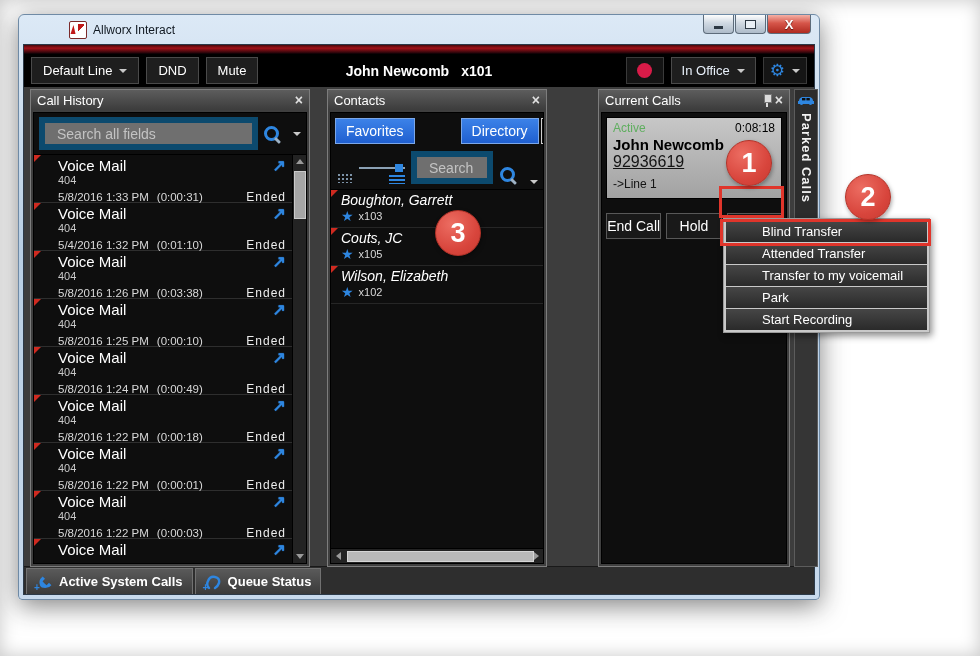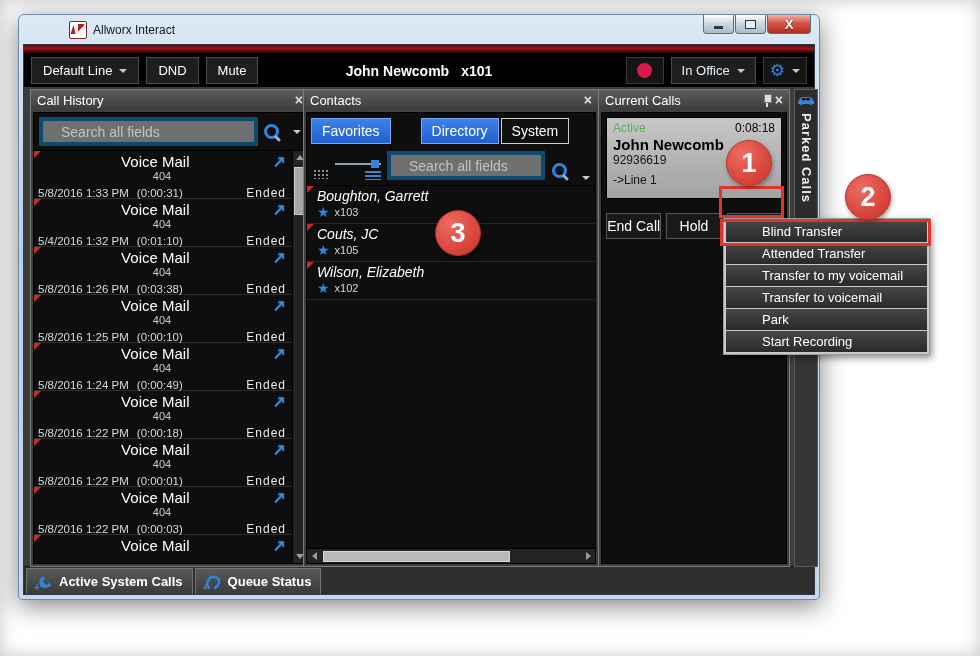--- a/index.html
+++ b/index.html
@@ -44,30 +44,30 @@
   .panel-header{height:20px;background:linear-gradient(#5d5d5d,#3c3c3c);color:#fff;font-size:13px;
                 display:flex;align-items:center;padding:0 6px;flex:0 0 auto;gap:3px;}
   .ph-spacer{flex:1;}
   .x-icon{color:#e0e0e0;font-size:14px;font-weight:bold;line-height:1;}
   .pin-icon{width:10px;height:13px;position:relative;}
   .pin-icon::before{content:'';position:absolute;left:2px;top:0;width:6px;height:7px;background:#dcdcdc;border:1px solid #777;}
   .pin-icon::after{content:'';position:absolute;left:4px;top:9px;width:2px;height:4px;background:#dcdcdc;}
   .panel-body{flex:1;margin:2px;background:#0e0e0e;border:1px solid #000;display:flex;flex-direction:column;overflow:hidden;position:relative;}
   
   .search-row{display:flex;align-items:center;padding:4px 5px;flex:0 0 auto;gap:5px;}
-  .search-input{flex:1;min-width:0;background:#6f6f6f;border:4px solid #0c4a6e;height:21px;color:#f0f0f0;
-                font-size:14px;padding:0 18px;font-family:"Liberation Sans",sans-serif;outline:none;}
+  .search-input{flex:1;min-width:0;background:#6f6f6f;border:6px solid #0c4a6e;height:21px;color:#f0f0f0;
+                font-size:14px;padding:0 12px;font-family:"Liberation Sans",sans-serif;outline:none;}
   .search-input::placeholder{color:#c3c3c3;}
   .mag-icon{width:18px;height:18px;position:relative;flex:0 0 auto;}
   .mag-icon::before{content:'';position:absolute;left:1px;top:1px;width:9px;height:9px;border:3px solid var(--icon-blue,#2e86e0);border-radius:50%;}
   .mag-icon::after{content:'';position:absolute;right:0;bottom:1px;width:7px;height:3px;background:#9db1c4;transform:rotate(45deg);border-radius:1px;}
   
   .ch-list{flex:1;position:relative;overflow:hidden;border-top:1px solid #000;}
   .ch-rows{position:absolute;left:0;top:0;right:14px;bottom:0;overflow:hidden;}
-  .ch-item{position:relative;height:48px;border-bottom:1px solid #2e2e2e;padding:2px 6px 0 4px;box-sizing:border-box;text-align:center;}
+  .ch-item{position:relative;height:48px;border-bottom:1px solid #2e2e2e;padding:2px 6px 0 24px;box-sizing:border-box;}
   .ch-item::before{content:'';position:absolute;left:0;top:0;border-top:7px solid #cf2a20;border-right:7px solid transparent;}
   .ch-line1{display:flex;align-items:center;}
   .ch-title{color:#fff;font-size:15px;flex:1;}
   .arrow-ne{color:var(--icon-blue,#2e86e0);font-size:16px;font-weight:bold;line-height:1;text-shadow:0 0 1px var(--icon-blue,#2e86e0);}
   .ch-number{color:#c9c9c9;font-size:11px;line-height:1.2;}
   .ch-line3{display:flex;align-items:center;color:#d9d9d9;font-size:11.5px;margin-top:3px;}
   .ch-dur{margin-left:8px;}
   .ch-status{margin-left:auto;font-size:12px;color:#ececec;letter-spacing:1px;}
   .ch-item.partial{height:21px;overflow:hidden;border-bottom:none;}
   
@@ -81,21 +81,21 @@
   .hs-left,.hs-right{position:absolute;top:0;width:14px;height:14px;display:flex;align-items:center;justify-content:center;}
   .hs-left{left:0;} .hs-right{right:0;}
   .tri-left{width:0;height:0;border-top:4px solid transparent;border-bottom:4px solid transparent;border-right:5px solid #9a9a9a;}
   .tri-right{width:0;height:0;border-top:4px solid transparent;border-bottom:4px solid transparent;border-left:5px solid #9a9a9a;}
   .hs-thumb{position:absolute;left:16px;top:2px;height:9px;width:185px;background:#b9b9b9;border:1px solid #d6d6d6;}
   
   .tabs-row{display:flex;align-items:center;padding:5px 4px 4px 4px;flex:0 0 auto;}
   .c-tab{height:24px;display:flex;align-items:center;padding:0 10px;font-size:14px;color:#fff;
          background:#101010;border:1px solid #cfcfcf;margin-right:2px;}
   .c-tab.active{background:linear-gradient(#3c82e8,var(--tab-blue,#1f5fd0));border-color:#7ba7e8;}
-  .c-tab.favorites{margin-right:30px;}
+  .c-tab.favorites{margin-right:46px;}
   .icons-row{display:flex;align-items:flex-end;padding:3px 5px 5px 5px;flex:0 0 auto;gap:6px;}
   .dots-grid{width:17px;height:11px;margin-bottom:1px;
              background-image:radial-gradient(#7d93a8 1.1px,transparent 1.3px);background-size:4px 4px;background-position:1px 1px;}
   .view-slider{position:relative;width:46px;height:20px;}
   .vs-track{position:absolute;left:0;right:0;top:3px;height:2px;background:#8ba1b5;}
   .vs-knob{position:absolute;right:2px;top:0;width:8px;height:8px;background:var(--icon-blue,#2e86e0);}
   .vs-lines{position:absolute;right:0;bottom:0;width:16px;height:9px;
             background:repeating-linear-gradient(#2e86e0 0 2px,transparent 2px 4px);}
   .ct-list{flex:1;position:relative;overflow:hidden;border-top:1px solid #000;}
   .ct-item{position:relative;height:38px;border-bottom:1px solid #262626;padding:2px 6px 0 10px;box-sizing:border-box;}
@@ -104,21 +104,21 @@
   .ct-line2{display:flex;align-items:center;gap:5px;margin-top:1px;}
   .star-icon{color:var(--icon-blue,#2e86e0);font-size:14px;line-height:1;}
   .ct-ext{color:#d9d9d9;font-size:11px;}
   
   .cc-body{padding:4px;gap:10px;}
   .call-card{height:82px;background:linear-gradient(#c7c7c7,#a2a2a2);border:1px solid #000;padding:3px 6px;box-sizing:border-box;}
   .cc-row1{display:flex;font-size:12px;}
   .cc-state{color:var(--active-green,#5fae5f);}
   .cc-timer{margin-left:auto;color:#000;}
   .cc-name{color:#000;font-weight:bold;font-size:15px;margin-top:1px;}
-  .cc-number{color:#141414;font-size:12px;}
+  .cc-number{color:#141414;font-size:16px;text-decoration:underline;}
   .cc-line{color:#141414;font-size:12px;margin-top:6px;}
   .cc-buttons{display:flex;margin-top:4px;gap:5px;}
   .cc-btn{flex:1;height:24px;background:#191919;border:1px solid #585858;color:#fff;font-size:14px;
           display:flex;align-items:center;justify-content:center;}
   .cc-btn.more{outline:1px dotted #b8923f;outline-offset:-4px;}
   
   .parked-strip{position:absolute;left:770px;top:2px;width:24px;height:478px;background:#353535;border:1px solid #5c5c5c;box-sizing:border-box;}
   .parked-tab{height:220px;background:#2c2c2c;border-bottom:1px solid #555;display:flex;flex-direction:column;align-items:center;padding-top:4px;box-sizing:border-box;}
   .car-icon{flex:0 0 auto;}
   .parked-label{writing-mode:vertical-rl;color:#f2f2f2;font-weight:bold;font-size:13px;margin-top:7px;letter-spacing:1px;}
@@ -334,21 +334,21 @@
                   </div>
                 <div class="vs-thumb"></div>
                 <div class="vs-down">
                     <div class="tri-down"></div>
                   </div>
               </div>
             </div>
           </div>
         </div>
 
-        <div class="panel" style="left:279px;width:296px;">
+        <div class="panel" style="left:303px;width:220px;">
           <div class="panel-header">
             <span>Contacts</span>
             <span class="ph-spacer"></span>
             <span class="x-icon">×</span>
           </div>
           <div class="panel-body">
             <div class="tabs-row">
               <div class="c-tab active favorites">
                   <span>Favorites</span>
                 </div>
@@ -484,21 +484,20 @@
         </div>
       </div>
 
     </div>
   </div>
 
   <div class="more-menu">
     <div class="menu-item">Blind Transfer</div>
     <div class="menu-item">Attended Transfer</div>
     <div class="menu-item">Transfer to my voicemail</div>
-    <div class="menu-item">Transfer to voicemail</div>
     <div class="menu-item">Park</div>
     <div class="menu-item">Start Recording</div>
   </div>
 
   <div class="ann-rect" style="left:719px;top:186px;width:65px;height:32px;"></div>
   <div class="ann-rect" style="left:720px;top:219px;width:211px;height:27px;"></div>
   <div class="ann-circle" style="left:726px;top:140px;">1</div>
   <div class="ann-circle" style="left:845px;top:174px;">2</div>
   <div class="ann-circle" style="left:435px;top:210px;">3</div>
 

